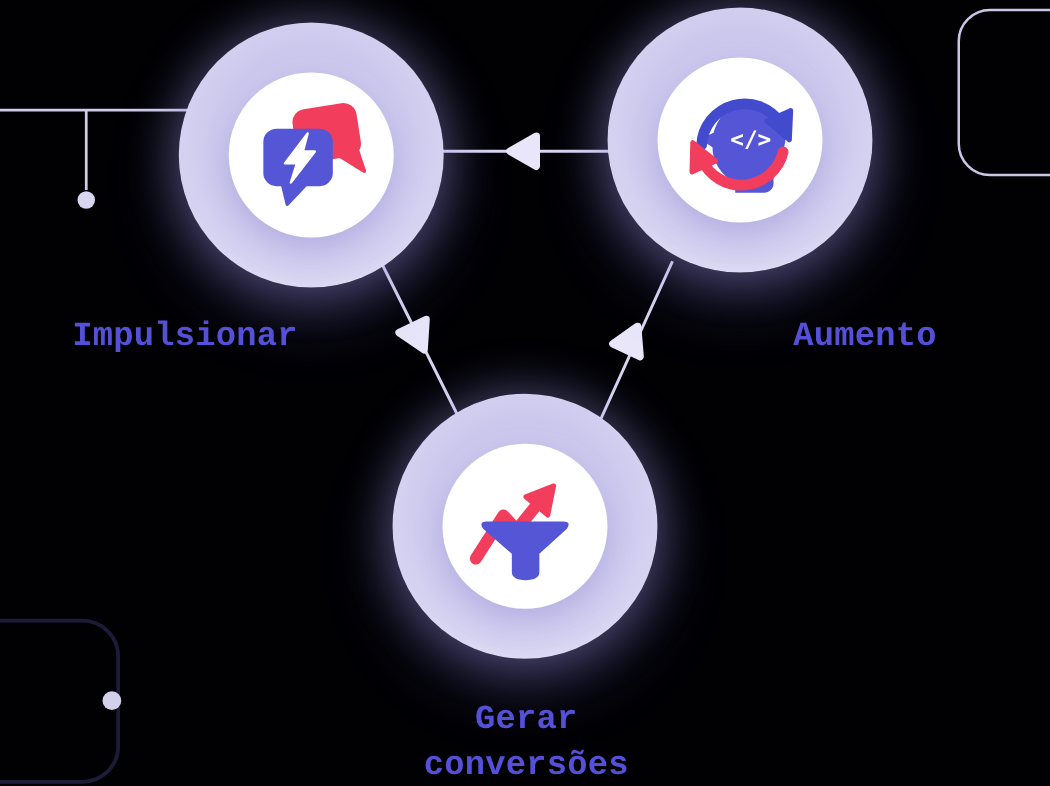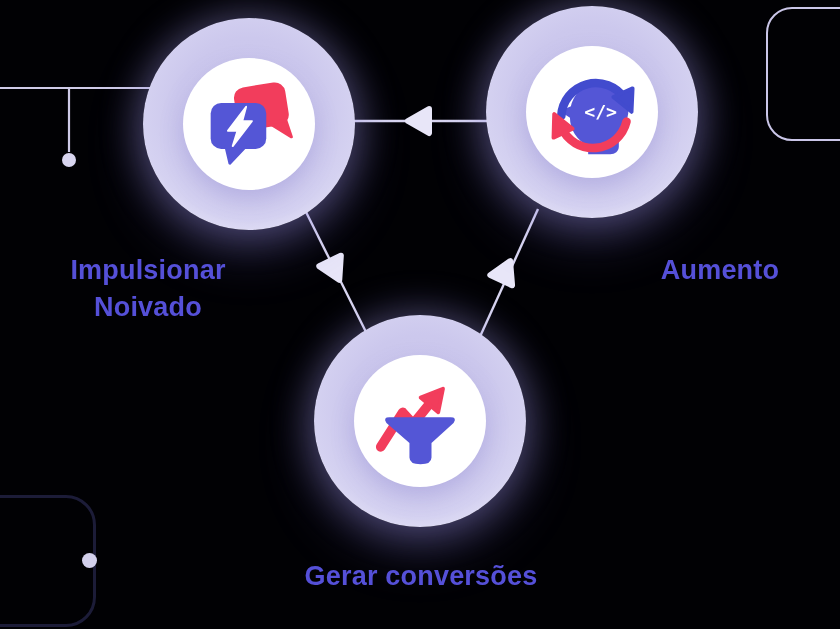--- a/index.html
+++ b/index.html
@@ -30,24 +30,24 @@
   .node-inner{
     width:132px;height:132px;border-radius:50%;background:#FFFFFF;
     box-shadow:0 10px 24px rgba(95,85,185,0.22);
     display:flex;align-items:center;justify-content:center;
   }
   .node-engagement{left:143px;top:18px;}
   .node-retention{left:486px;top:6px;}
   .node-conversions{left:314px;top:315px;}
   .label{
     position:absolute;z-index:2;color:#5550D8;font-size:27px;line-height:37px;
-    font-weight:600;text-align:center;letter-spacing:0.2px;
+    font-weight:600;text-align:center;letter-spacing:0.2px;font-family:Liberation Mono, monospace;
   }
   .label-engagement{left:28px;top:252px;width:240px;}
-  .label-retention{left:600px;top:252px;width:240px;}
+  .label-retention{left:572px;top:252px;width:240px;}
   .label-conversions{left:291px;top:558px;width:260px;}
 </style>
 </head>
 <body>
 
 <div class="canvas">
 
   <div class="deco-rect-tr"></div>
   <div class="deco-rect-bl"></div>
   <div class="deco-dot-bl"></div>
@@ -116,21 +116,20 @@
           <polyline points="7,75 30,39 41,51 58,30" stroke="#F23D5C" stroke-width="10" fill="none" stroke-linecap="round" stroke-linejoin="round"></polyline>
           <path d="M14 0 L-8 -12 L-8 12 Z" transform="translate(63 25) rotate(-50)" fill="#F23D5C" stroke="#F23D5C" stroke-width="4" stroke-linejoin="round"></path>
         </g>
         <path d="M16 44 L80 44 Q87 44 83 50 L60 71 L60 86 Q60 93 48.5 93 Q37 93 37 86 L37 71 L13 50 Q9 44 16 44 Z" fill="#5456D6"></path>
       </svg>
     </div>
   </div>
 
   <div class="label label-engagement">
     <span>Impulsionar</span><br>
-    <span>Noivado</span>
   </div>
   <div class="label label-retention">
     <span>Aumento</span><br>
   </div>
   <div class="label label-conversions">
     <span>Gerar conversões</span>
   </div>
 
 </div>
 

